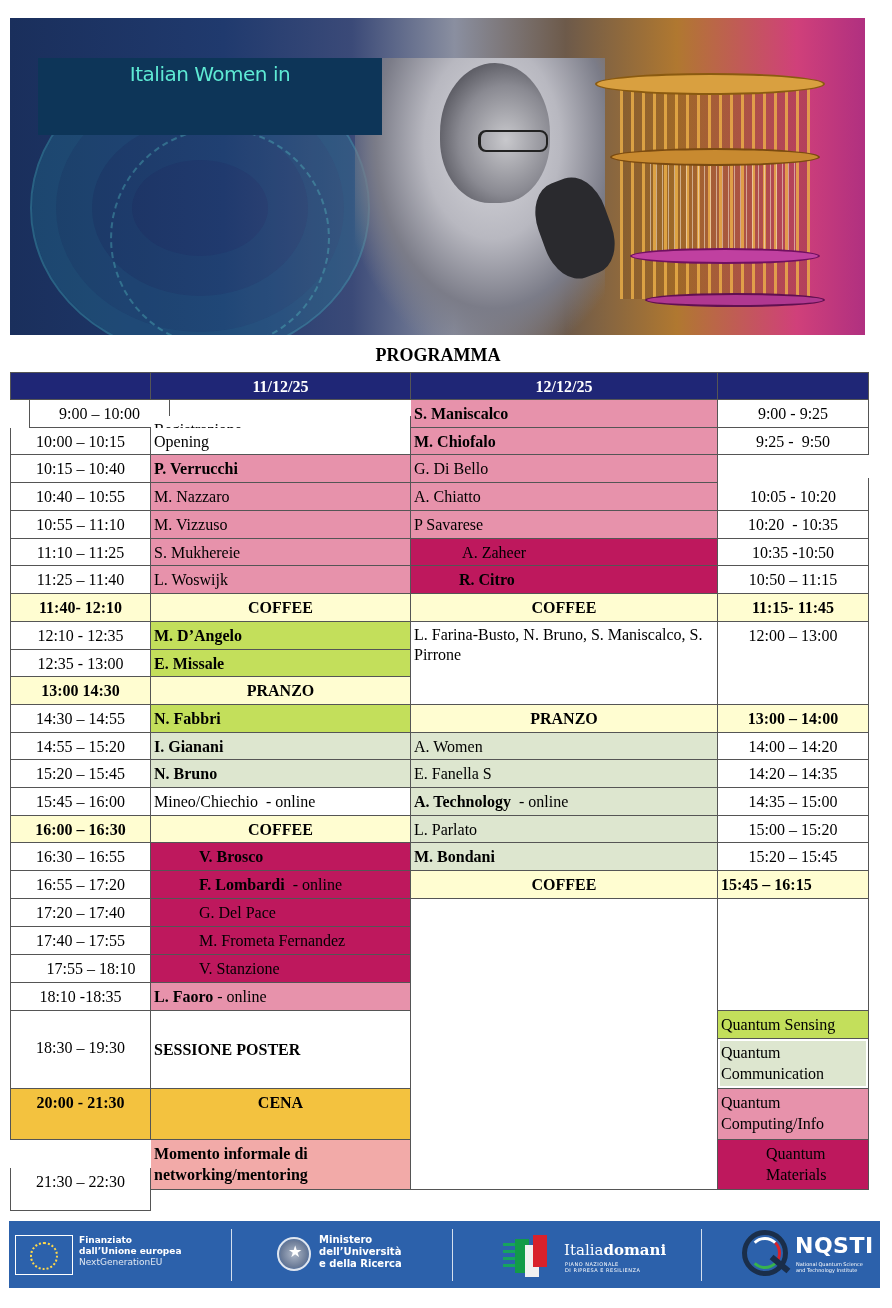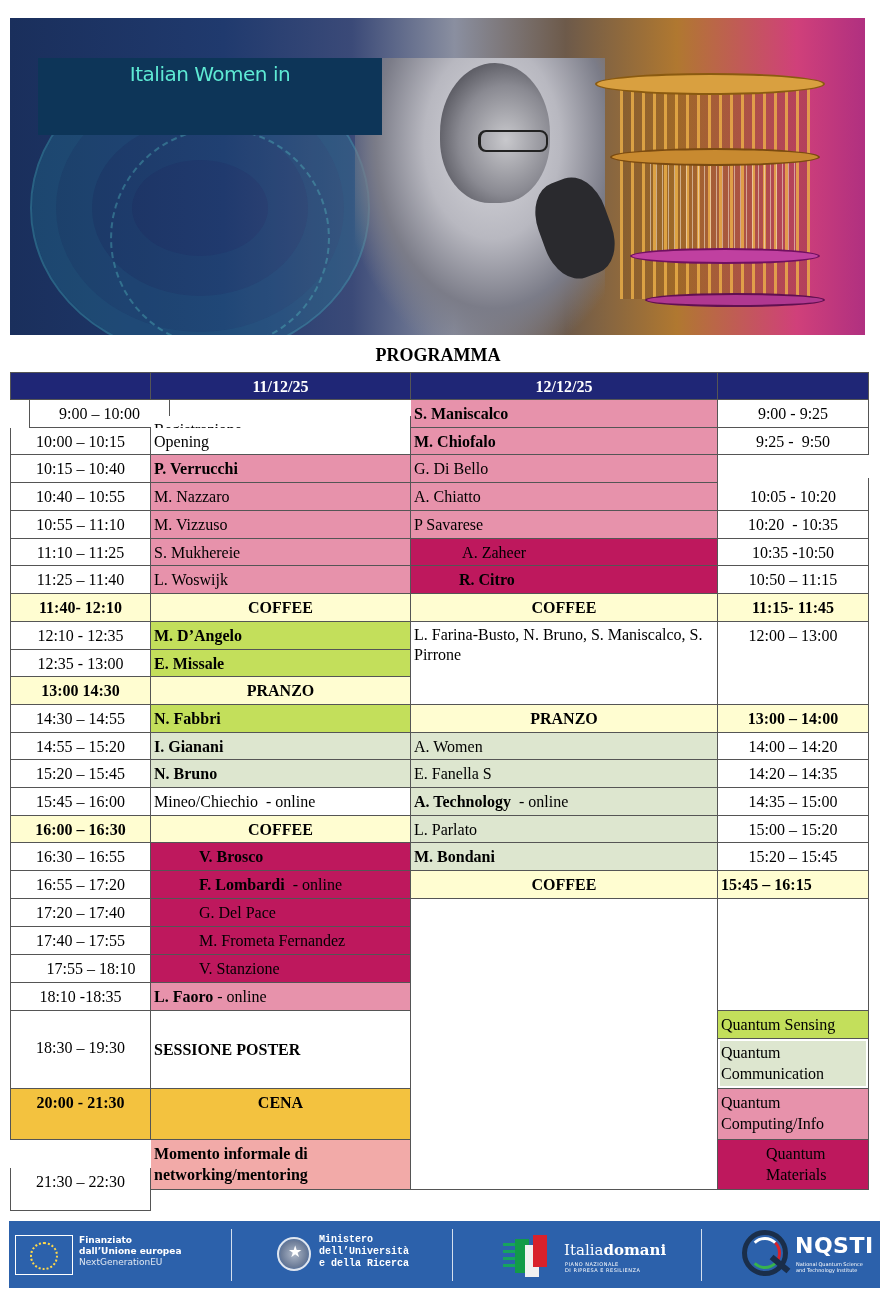--- a/index.html
+++ b/index.html
@@ -259,21 +259,21 @@
     </div>
   <div class="txt" style="left:70px;top:14px;">
     <div>Finanziato</div>
     <div>dall’Unione europea</div>
     <div class="thin">NextGenerationEU</div>
   </div>
   <div class="sep" style="left:222px;"></div>
   <div class="mur-emblem">
       <span>★</span>
     </div>
-  <div class="txt" style="left:310px;top:13px;font-size:10px;line-height:12px;font-family:Liberation Mono, monospace;">
+  <div class="txt" style="left:310px;top:13px;font-size:10px;line-height:12px;">
     <div>Ministero</div>
     <div>dell’Università</div>
     <div>e della Ricerca</div>
   </div>
   <div class="sep" style="left:443px;"></div>
   <div class="ita-logo">
     <div class="dots"></div>
       <div class="g"></div>
       <div class="w"></div>
       <div class="r"></div>

